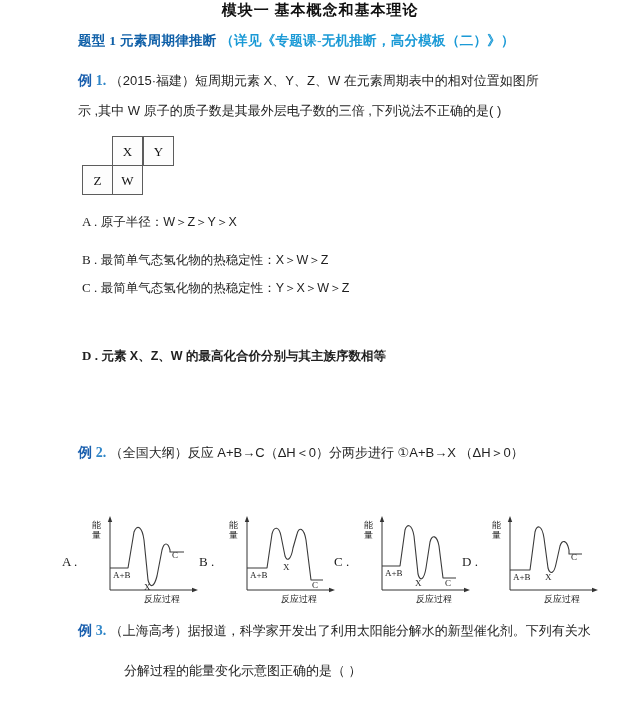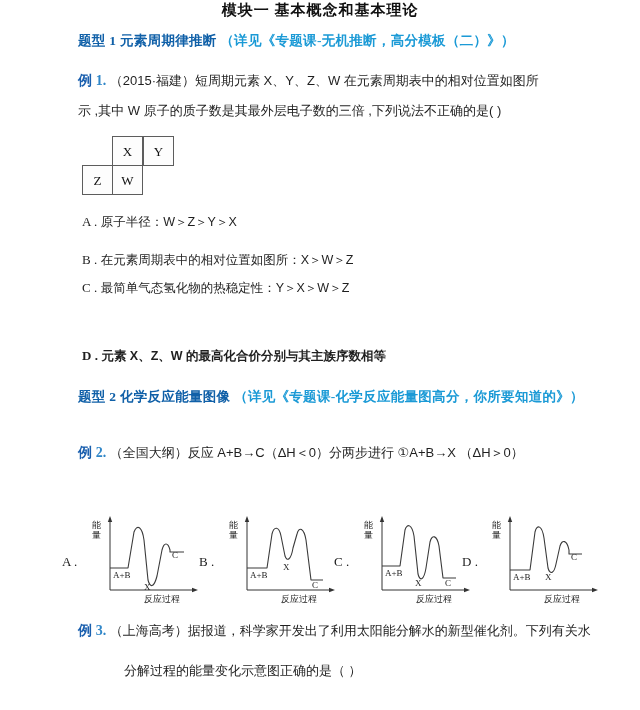--- a/index.html
+++ b/index.html
@@ -182,35 +182,31 @@
     <div class="pcell z">Z</div>
     <div class="pcell w">W</div>
   </div>
 
   <div class="option-line" style="top:213px;">
     <span class="option-key">A .</span>
     <span>原子半径：W＞Z＞Y＞X</span>
   </div>
   <div class="option-line" style="top:251px;">
     <span class="option-key">B .</span>
-    <span>在元素周期表中的相对位置如图所：X＞W＞Z</span>
+    <span>最简单气态氢化物的热稳定性：X＞W＞Z</span>
   </div>
   <div class="option-line" style="top:279px;">
     <span class="option-key">C .</span>
     <span>最简单气态氢化物的热稳定性：Y＞X＞W＞Z</span>
   </div>
   <div class="option-line" style="top:347px;font-weight:bold;">
     <span class="option-key">D .</span>
     <span>元素 X、Z、W 的最高化合价分别与其主族序数相等</span>
   </div>
 
-  <div class="section-heading" style="top:386px; width:530px;">
-    <span class="hd-dark">题型 2  化学反应能量图像</span>
-    <span>（详见《专题课-化学反应能量图高分，你所要知道的》）</span>
-  </div>
 
   <div class="para" style="top:443px;">
     <span class="ex-label">例</span>
     <span class="ex-num">2.</span>
     <span>（全国大纲）反应 A+B→C（ΔH＜0）分两步进行 ①A+B→X （ΔH＞0）</span>
   </div>
 
   <div class="diagram-row">
 
     <div class="diagram-block b0">

